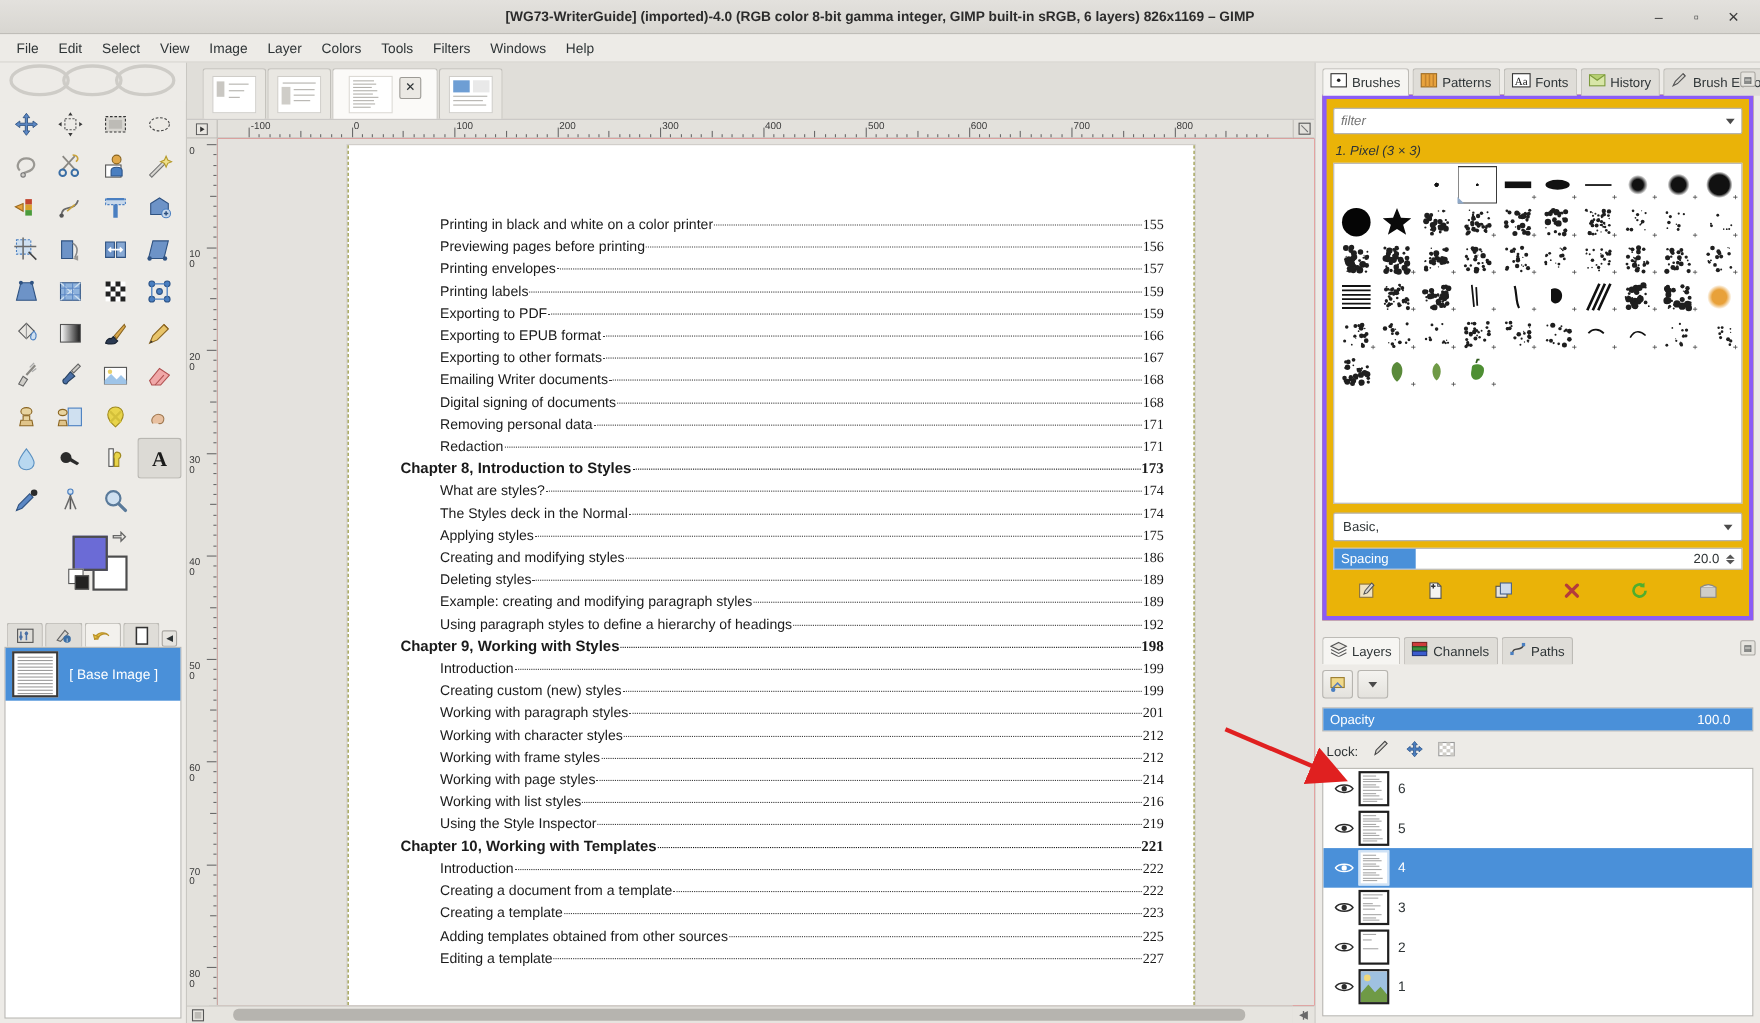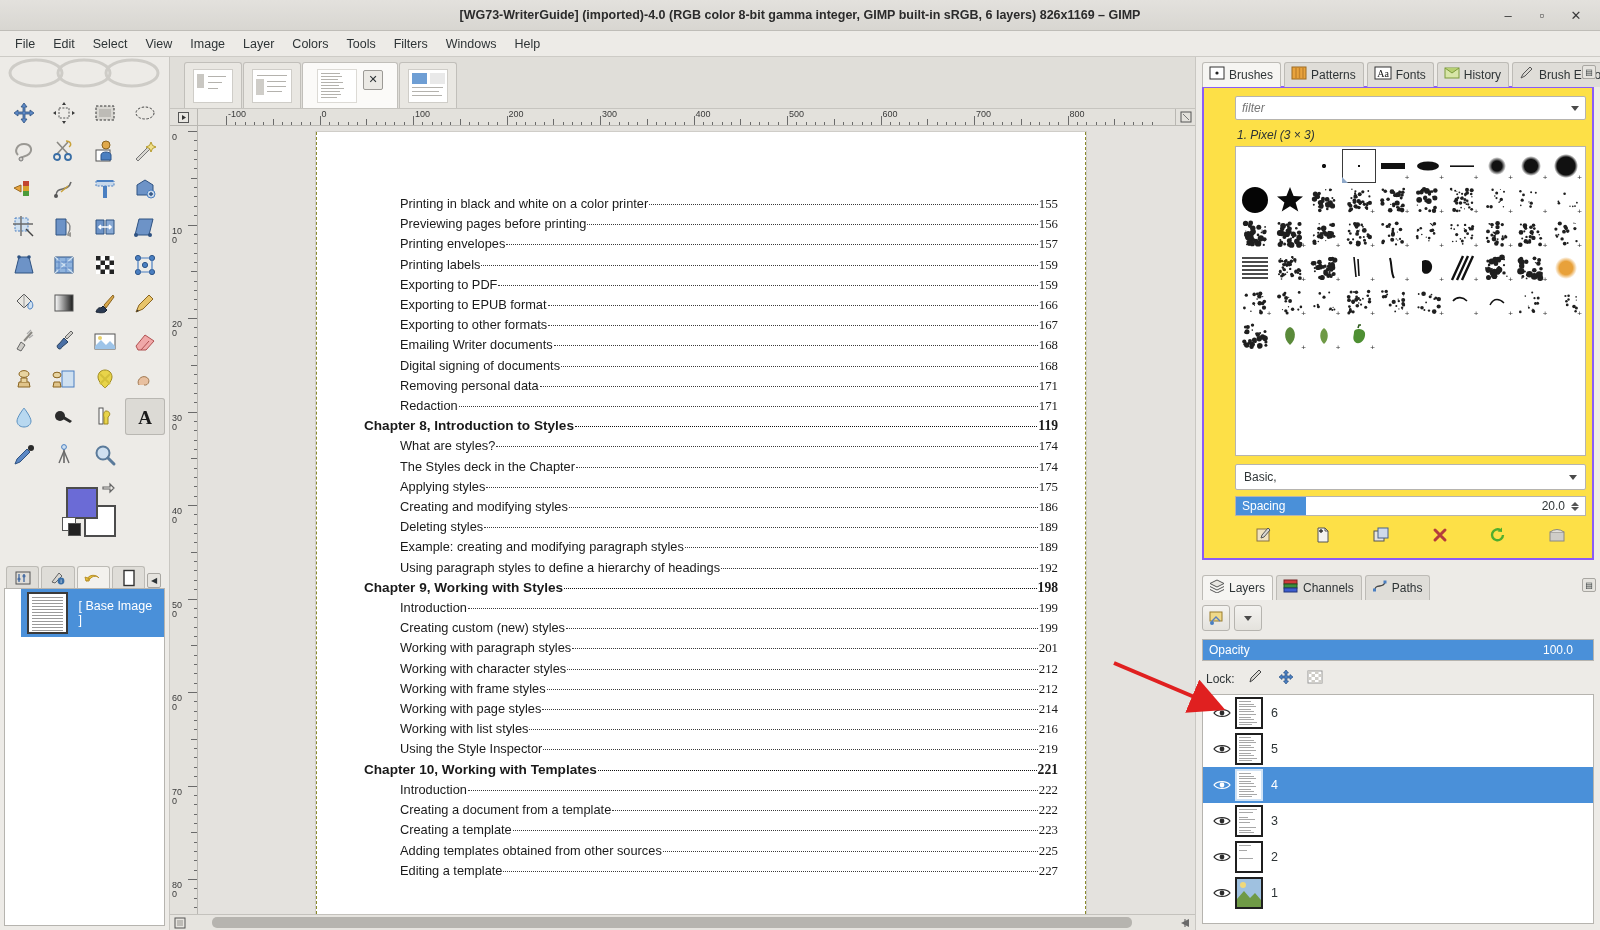--- a/index.html
+++ b/index.html
@@ -98,21 +98,21 @@
     border-radius:3px 3px 0 0; background:#dfddd8;
     display:flex;align-items:center;justify-content:center; cursor:default;
   }
   .histtab.sel{ background:#f3f1ed; }
   .collapse-btn{
     margin-left:auto; margin-right:4px; width:15px;height:15px;
     border:1px solid #a9a7a2; border-radius:2px; background:#e6e4df;
     display:flex;align-items:center;justify-content:center;font-size:8px;
   }
   .histlist{
-    margin:0 4px 4px 4px; flex:1; background:#fff; border:1px solid #b6b4af;padding-left:16px;
+    margin:0 4px 4px 4px; flex:1; background:#fff; border:1px solid #b6b4af;
   }
   .histrow{
     display:flex; align-items:center; gap:10px; height:48px; padding:0 6px;
     background:#4a90d9; color:#fff; font-size:12.5px;
   }
   .histthumb{
     width:42px;height:42px;background:#fff;border:2px solid #3a3a3a;
     position:relative; overflow:hidden;
   }
   .histthumb .lines{ position:absolute; inset:3px; }
@@ -225,22 +225,22 @@
     border:1px solid #bdbbb6; border-bottom:none; border-radius:3px 3px 0 0;
     background:#dfddd8; font-size:12px; cursor:default; white-space:nowrap;
   }
   .dtab.sel{ background:#f6f5f2; }
   .dockmenu{
     position:absolute; right:4px; top:8px; width:14px;height:14px;
     border:1px solid #a9a7a2; background:#e6e4df; border-radius:2px;
     display:flex;align-items:center;justify-content:center;font-size:8px;
   }
   .dockbody{
-    margin:0 6px 0 6px; background:#fde047; border:2px solid #8b5cf6;
-    display:flex; flex-direction:column;padding-left:25px;
+    margin:0 6px 0 6px; background:#eab308; border:4px solid #8b5cf6;
+    display:flex; flex-direction:column;
   }
   .filterbox{
     margin:8px 6px 6px 6px; height:24px; background:#fff; border:1px solid #b6b4af;
     display:flex; align-items:center; padding:0 6px; border-radius:2px;
   }
   .filterbox input{
     flex:1; border:none; outline:none; font-size:12px; font-style:italic; color:#8a8a8a;
     font-family:"Liberation Sans", sans-serif; background:transparent;
   }
   .caret{ width:0;height:0;border-left:4px solid transparent;border-right:4px solid transparent;border-top:5px solid #4a4a4a; }
@@ -1021,29 +1021,29 @@
                   <span class="pg">171</span>
                 </div>
                 <div class="tocline sub">
                   <span class="t">Redaction</span>
                   <span class="dots"></span>
                   <span class="pg">171</span>
                 </div>
                 <div class="tocline chap">
                   <span class="t">Chapter 8, Introduction to Styles</span>
                   <span class="dots"></span>
-                  <span class="pg">119</span>
+                  <span class="pg">173</span>
                 </div>
                 <div class="tocline sub">
                   <span class="t">What are styles?</span>
                   <span class="dots"></span>
                   <span class="pg">174</span>
                 </div>
                 <div class="tocline sub">
-                  <span class="t">The Styles deck in the Chapter</span>
+                  <span class="t">The Styles deck in the Normal</span>
                   <span class="dots"></span>
                   <span class="pg">174</span>
                 </div>
                 <div class="tocline sub">
                   <span class="t">Applying styles</span>
                   <span class="dots"></span>
                   <span class="pg">175</span>
                 </div>
                 <div class="tocline sub">
                   <span class="t">Creating and modifying styles</span>

